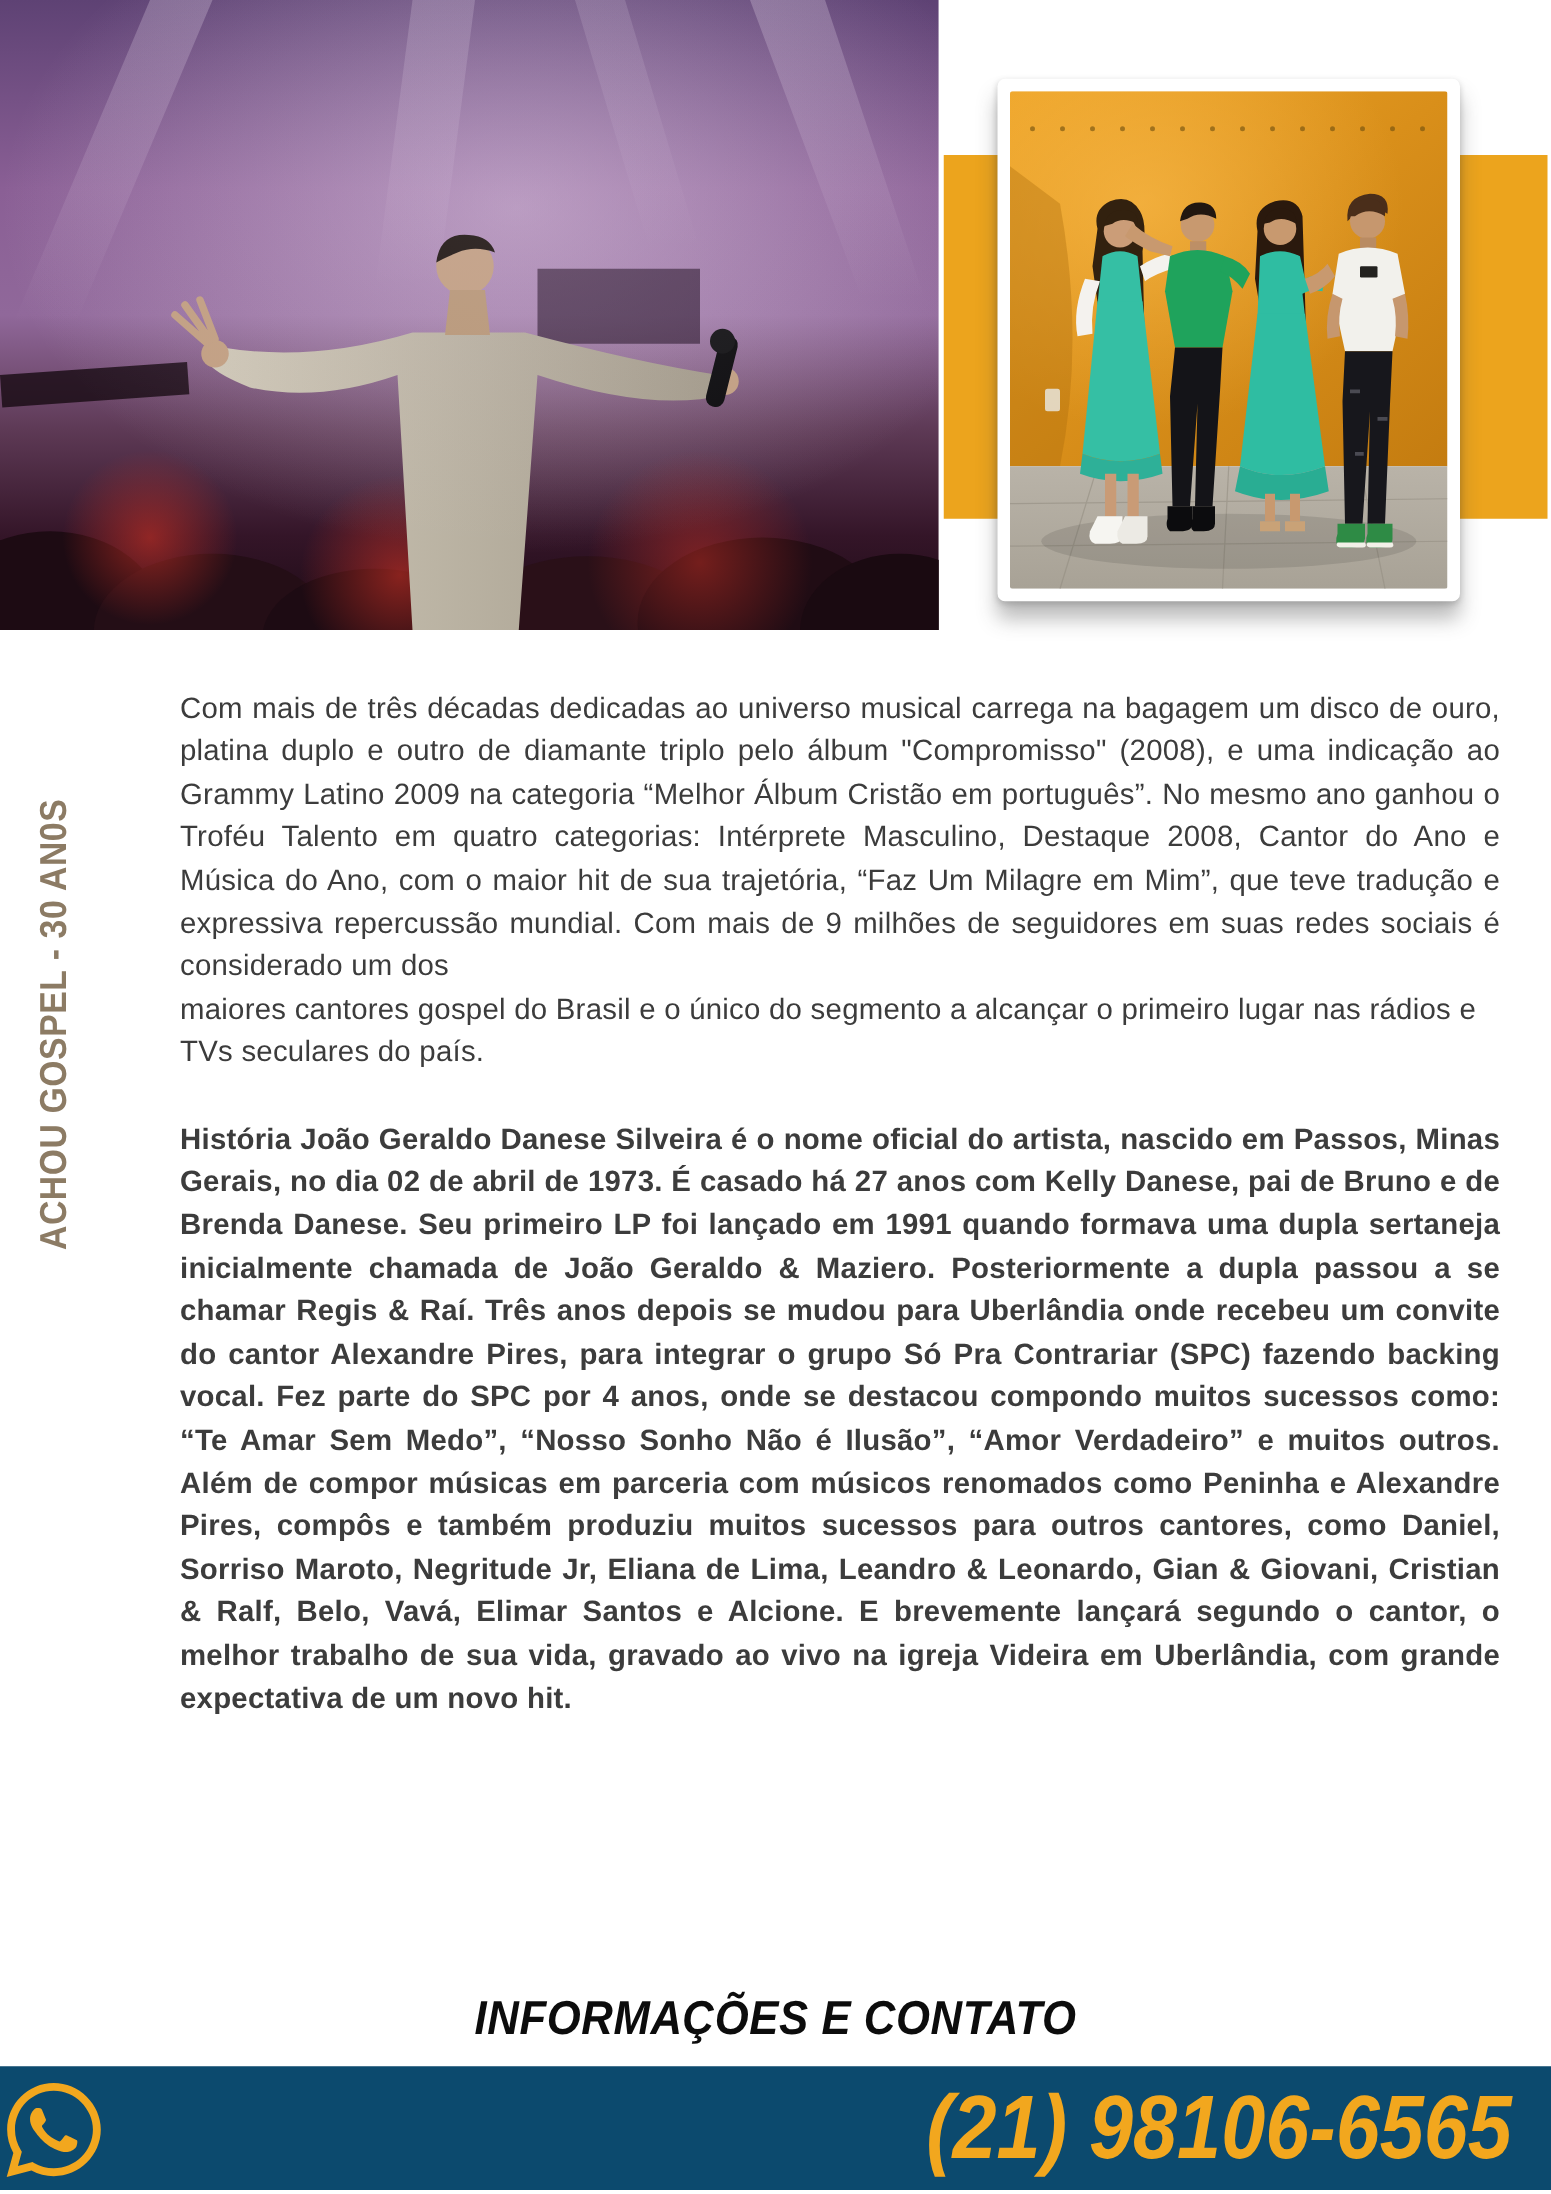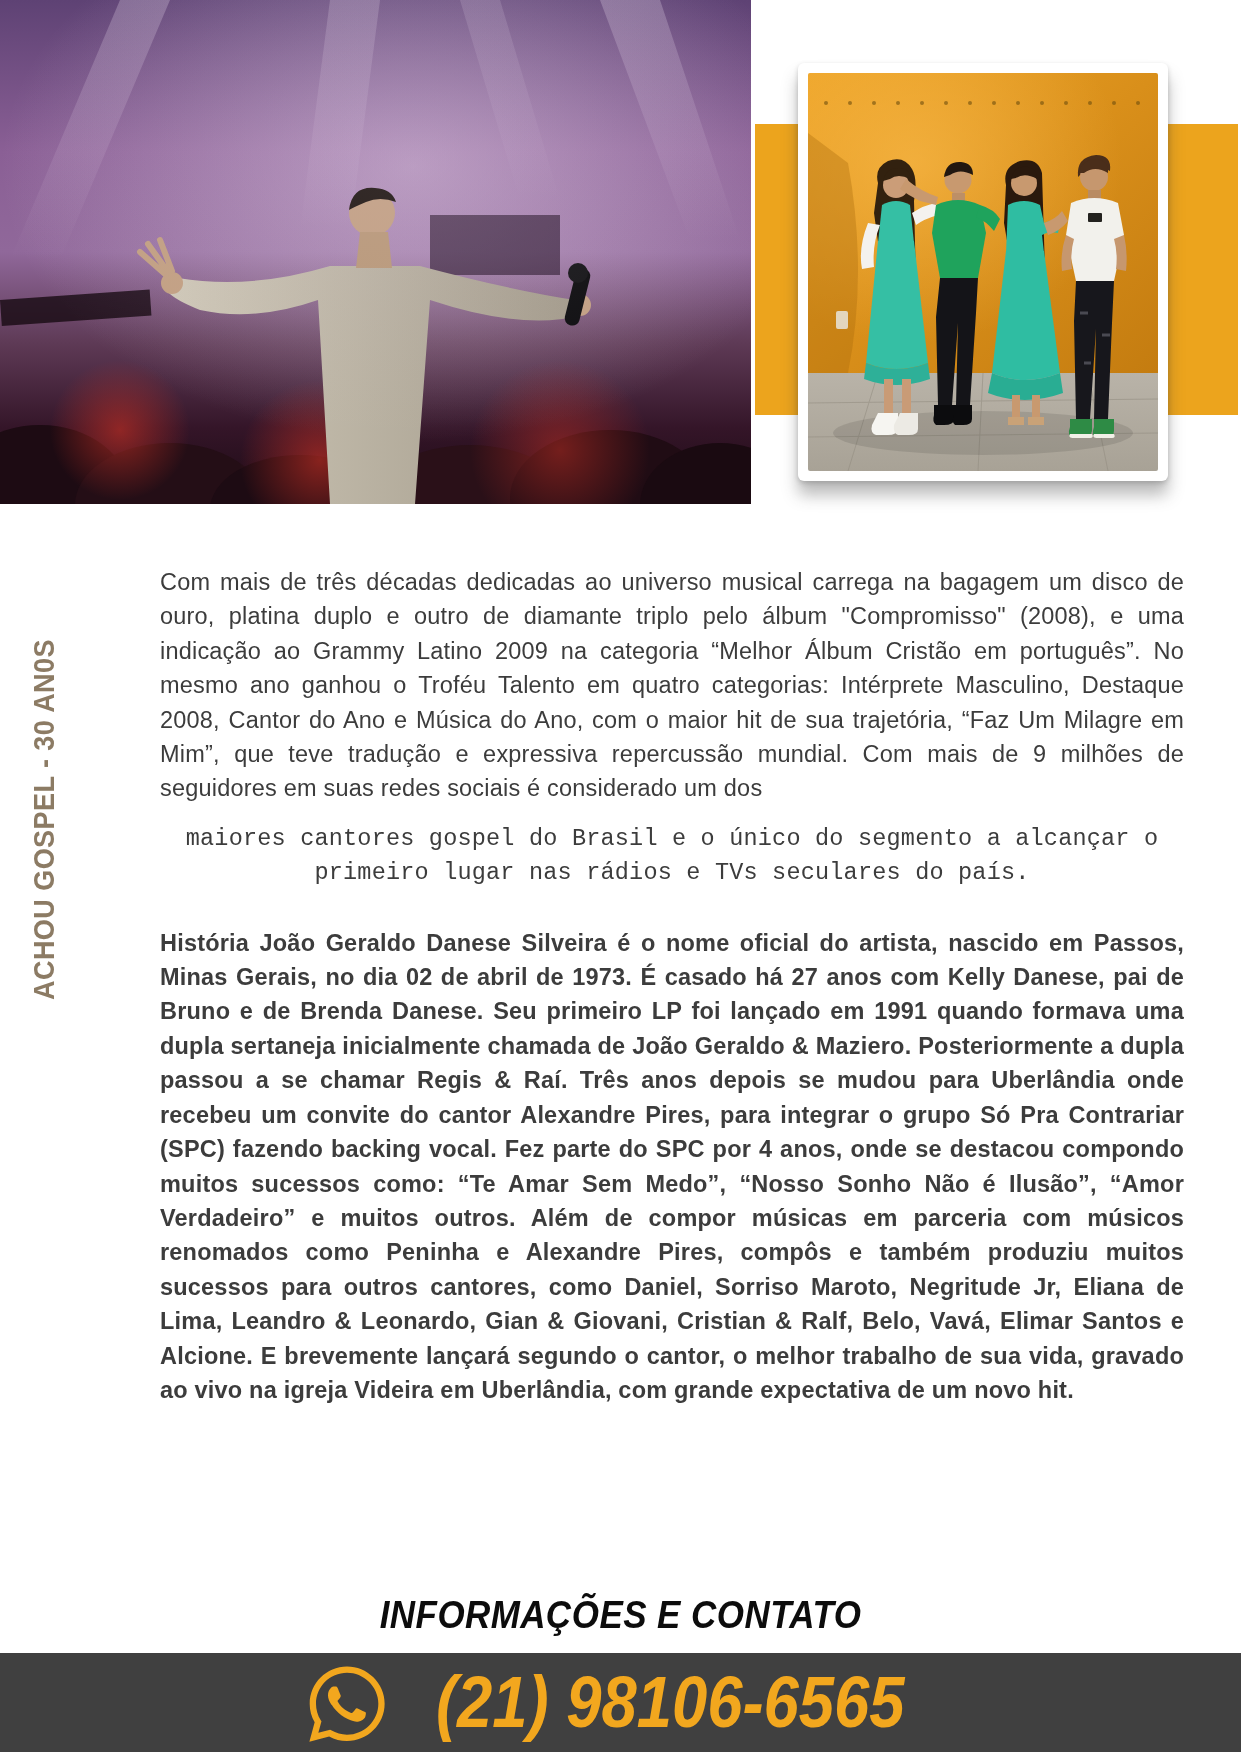--- a/index.html
+++ b/index.html
@@ -19,31 +19,31 @@
 
   
   .vertical-label{position:absolute;left:-136px;top:823px;width:360px;height:30px;
                   transform:rotate(-90deg) scaleX(0.9);
                   color:#8C7B64;font-size:30px;font-weight:bold;letter-spacing:.5px;
                   text-align:center;white-space:nowrap;line-height:30px;}
 
   
   .article{position:absolute;left:144px;top:549px;width:1056px;color:#3c3c3c;
            font-size:23.5px;line-height:34.4px;letter-spacing:.2px;}
-  .article p{margin:16px;}
+  .article p{margin:0;}
   .p-justified{text-align:justify;}
-  .p-left{text-align:center;font-family:Liberation Mono, monospace;}
+  .p-left{text-align:left;}
   .gap-before{margin-top:35px !important;font-weight:bold;}
 
   
   .contact-heading{position:absolute;left:0;top:1594px;width:1241px;text-align:center;
                    color:#0c0c0c;font-size:38px;font-weight:bold;font-style:italic;
                    letter-spacing:.5px;transform:scaleX(0.92);}
-  .bottom-bar{position:absolute;left:0;top:1653px;width:1241px;height:99px;background:#404040;
-              display:flex;align-items:center;justify-content:center;gap:14px;}
+  .bottom-bar{position:absolute;left:0;top:1653px;width:1241px;height:99px;background:#0c4a6e;
+              display:flex;align-items:center;justify-content:space-between;gap:14px;}
   .bottom-bar .phone{color:#F2A71E;font-size:72px;font-weight:bold;font-style:italic;
                      letter-spacing:0;transform:scaleX(0.88);white-space:nowrap;line-height:99px;}
   .wa-icon{width:86px;height:86px;flex:0 0 auto;margin-top:2px;}
 </style>
 </head>
 <body>
 
 <div class="page">
 
   <div class="concert-photo">

